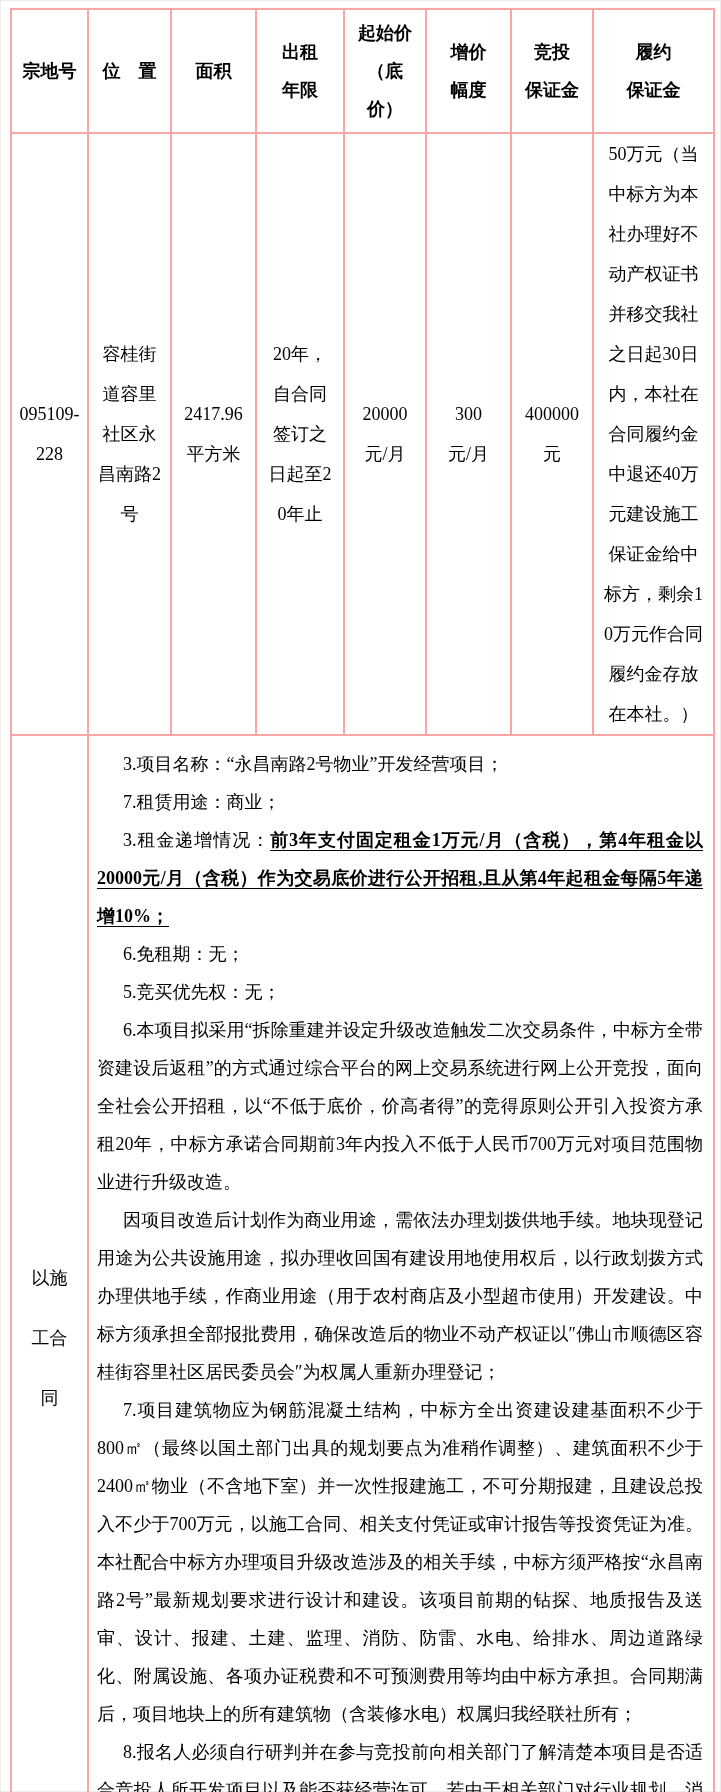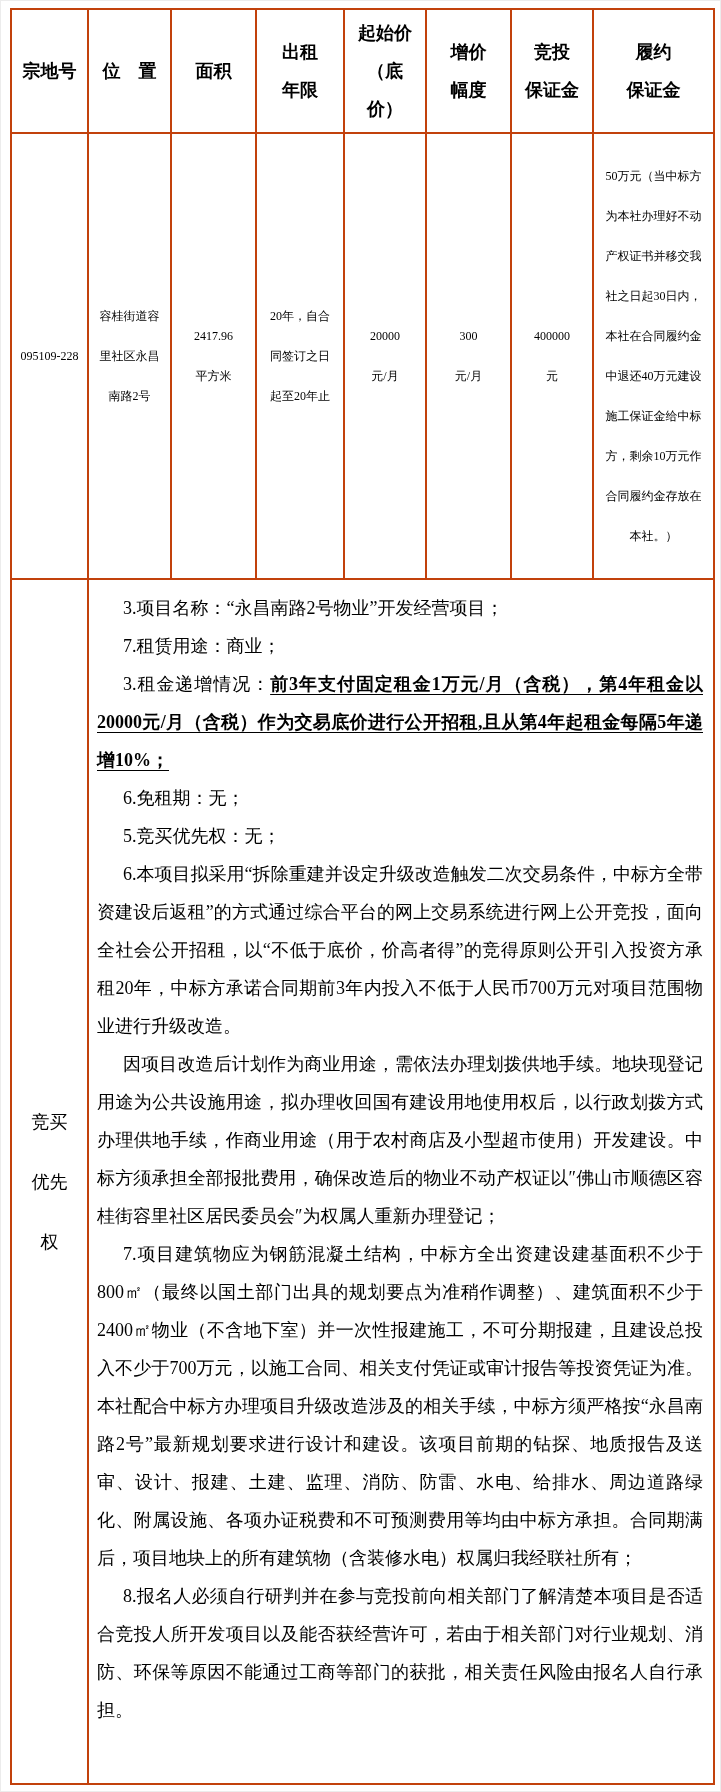--- a/index.html
+++ b/index.html
@@ -16,38 +16,38 @@
   table.listing-table {
     position: absolute;
     left: 10px;
     top: 8px;
     width: 703px;
     border-collapse: collapse;
     table-layout: fixed;
   }
   .listing-table th,
   .listing-table td {
-    border: 2px solid #c2410c;
+    border: 2px solid #fca5a5;
     padding: 0;
     vertical-align: middle;
     overflow: hidden;
   }
   
   tr.header-row th {
     height: 122px;
     font-size: 18px;
     font-weight: bold;
     line-height: 38px;
     text-align: center;
     padding: 0 4px;
   }
   
   tr.listing-row td {
     height: 444px;
-    font-size: 12px;
+    font-size: 18px;
     line-height: 40px;
     text-align: center;
     font-weight: normal;
   }
   .cell-inner {
     margin: 0 auto;
     word-break: break-all;
   }
   .w64 { width: 64px; text-align: center; }
   .w60 { width: 60px; }
@@ -158,21 +158,21 @@
         <td>
           <div class="cell-inner w60">400000</div>
           <div class="cell-inner w64">元</div>
         </td>
         <td class="performance-deposit">
           <div class="cell-inner">50万元（当中标方为本社办理好不动产权证书并移交我社之日起30日内，本社在合同履约金中退还40万元建设施工保证金给中标方，剩余10万元作合同履约金存放在本社。）</div>
         </td>
       </tr>
       <tr class="other-row">
         <td class="other-label">
-          <div class="other-label-box">竞买优先权</div>
+          <div class="other-label-box">以施工合同</div>
         </td>
         <td class="other-content" colspan="7">
           <div class="paras">
               <p>3.项目名称：“永昌南路2号物业”开发经营项目；</p>
               <p>7.租赁用途：商业；</p>
               <p>3.租金递增情况：<span class="em-clause">前3年支付固定租金1万元/月（含税），第4年租金以20000元/月（含税）作为交易底价进行公开招租,且从第4年起租金每隔5年递增10%；</span></p>
               <p>6.免租期：无；</p>
               <p>5.竞买优先权：无；</p>
               <p>6.本项目拟采用“拆除重建并设定升级改造触发二次交易条件，中标方全带资建设后返租”的方式通过综合平台的网上交易系统进行网上公开竞投，面向全社会公开招租，以“不低于底价，价高者得”的竞得原则公开引入投资方承租20年，中标方承诺合同期前3年内投入不低于人民币700万元对项目范围物业进行升级改造。</p>
               <p>因项目改造后计划作为商业用途，需依法办理划拨供地手续。地块现登记用途为公共设施用途，拟办理收回国有建设用地使用权后，以行政划拨方式办理供地手续，作商业用途（用于农村商店及小型超市使用）开发建设。中标方须承担全部报批费用，确保改造后的物业不动产权证以″佛山市顺德区容桂街容里社区居民委员会″为权属人重新办理登记；</p>

